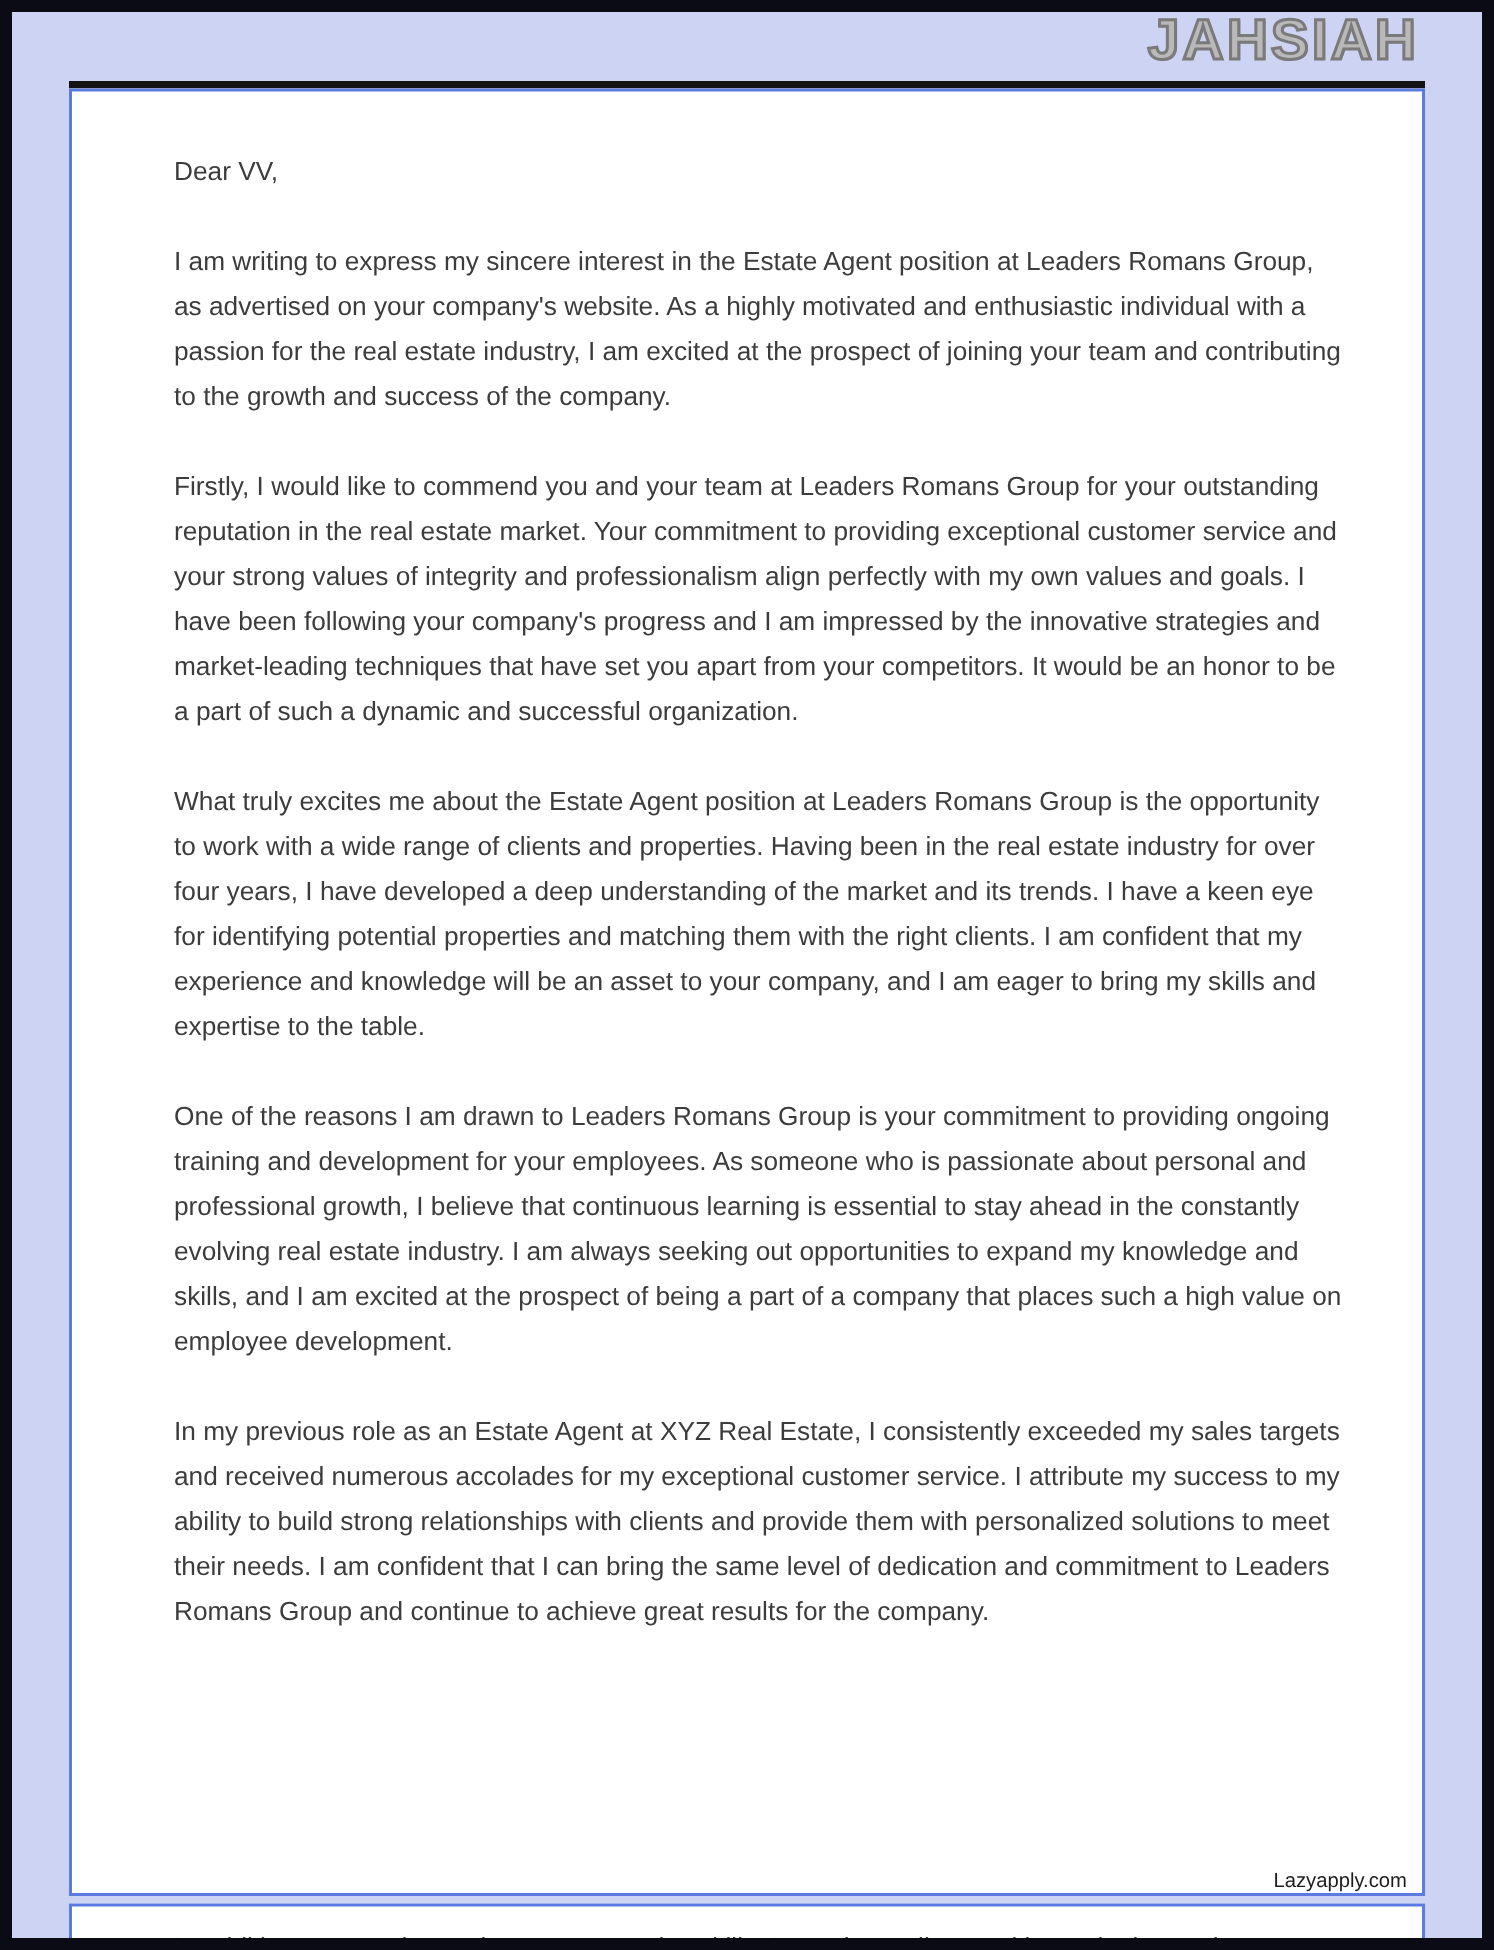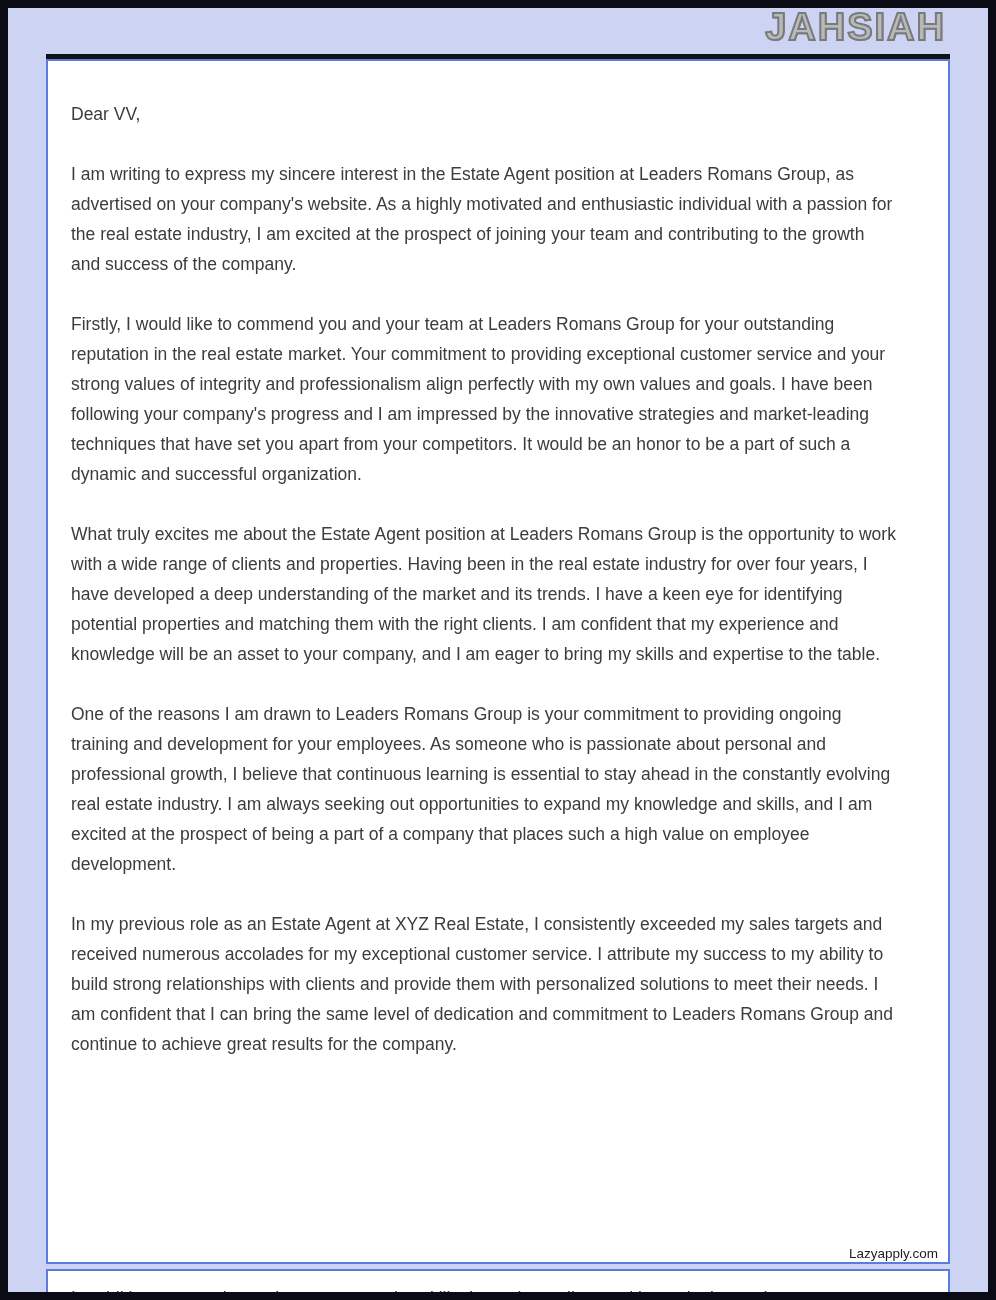--- a/index.html
+++ b/index.html
@@ -40,21 +40,21 @@
     height: 5px;
     background: #121212;
   }
   .card {
     position: relative;
     box-sizing: border-box;
     background: #ffffff;
     border: 2px solid #5b7be0;
     width: 100%;
     height: 1205px;
-    padding: 38px 50px 0 23px;
+    padding: 38px 50px 0 68px;
     overflow: hidden;
   }
   .card p {
     margin: 0 0 30px 0;
     font-size: 17.5px;
     line-height: 30px;
     color: #3c3c3c;
   }
   .watermark {
     position: absolute;

